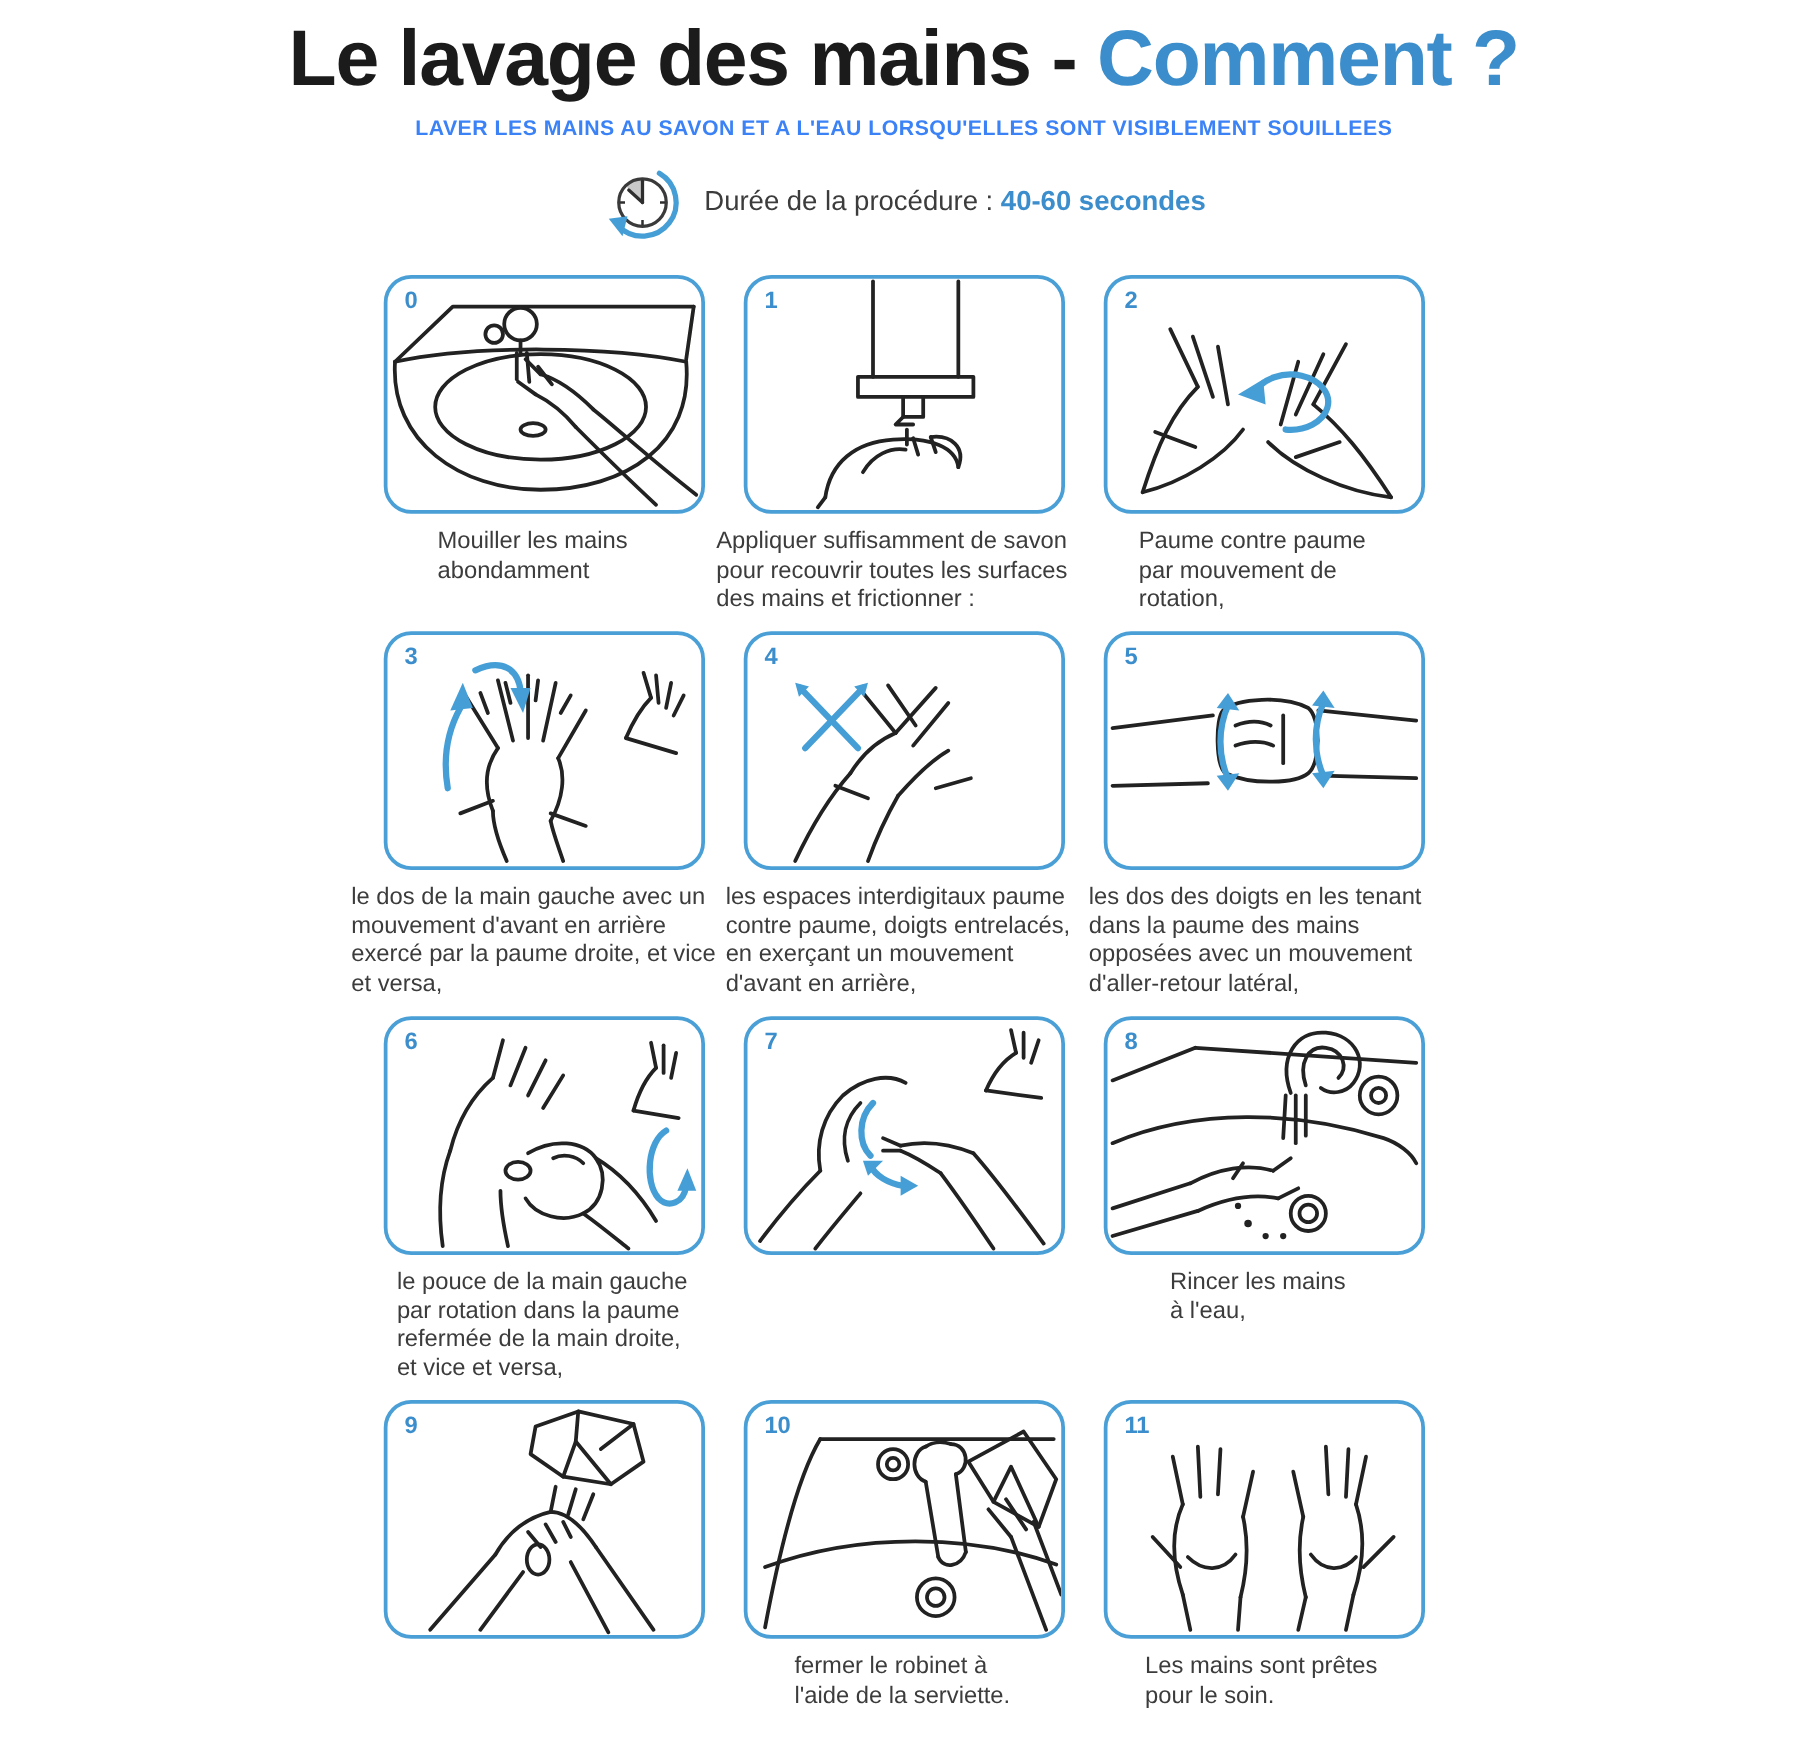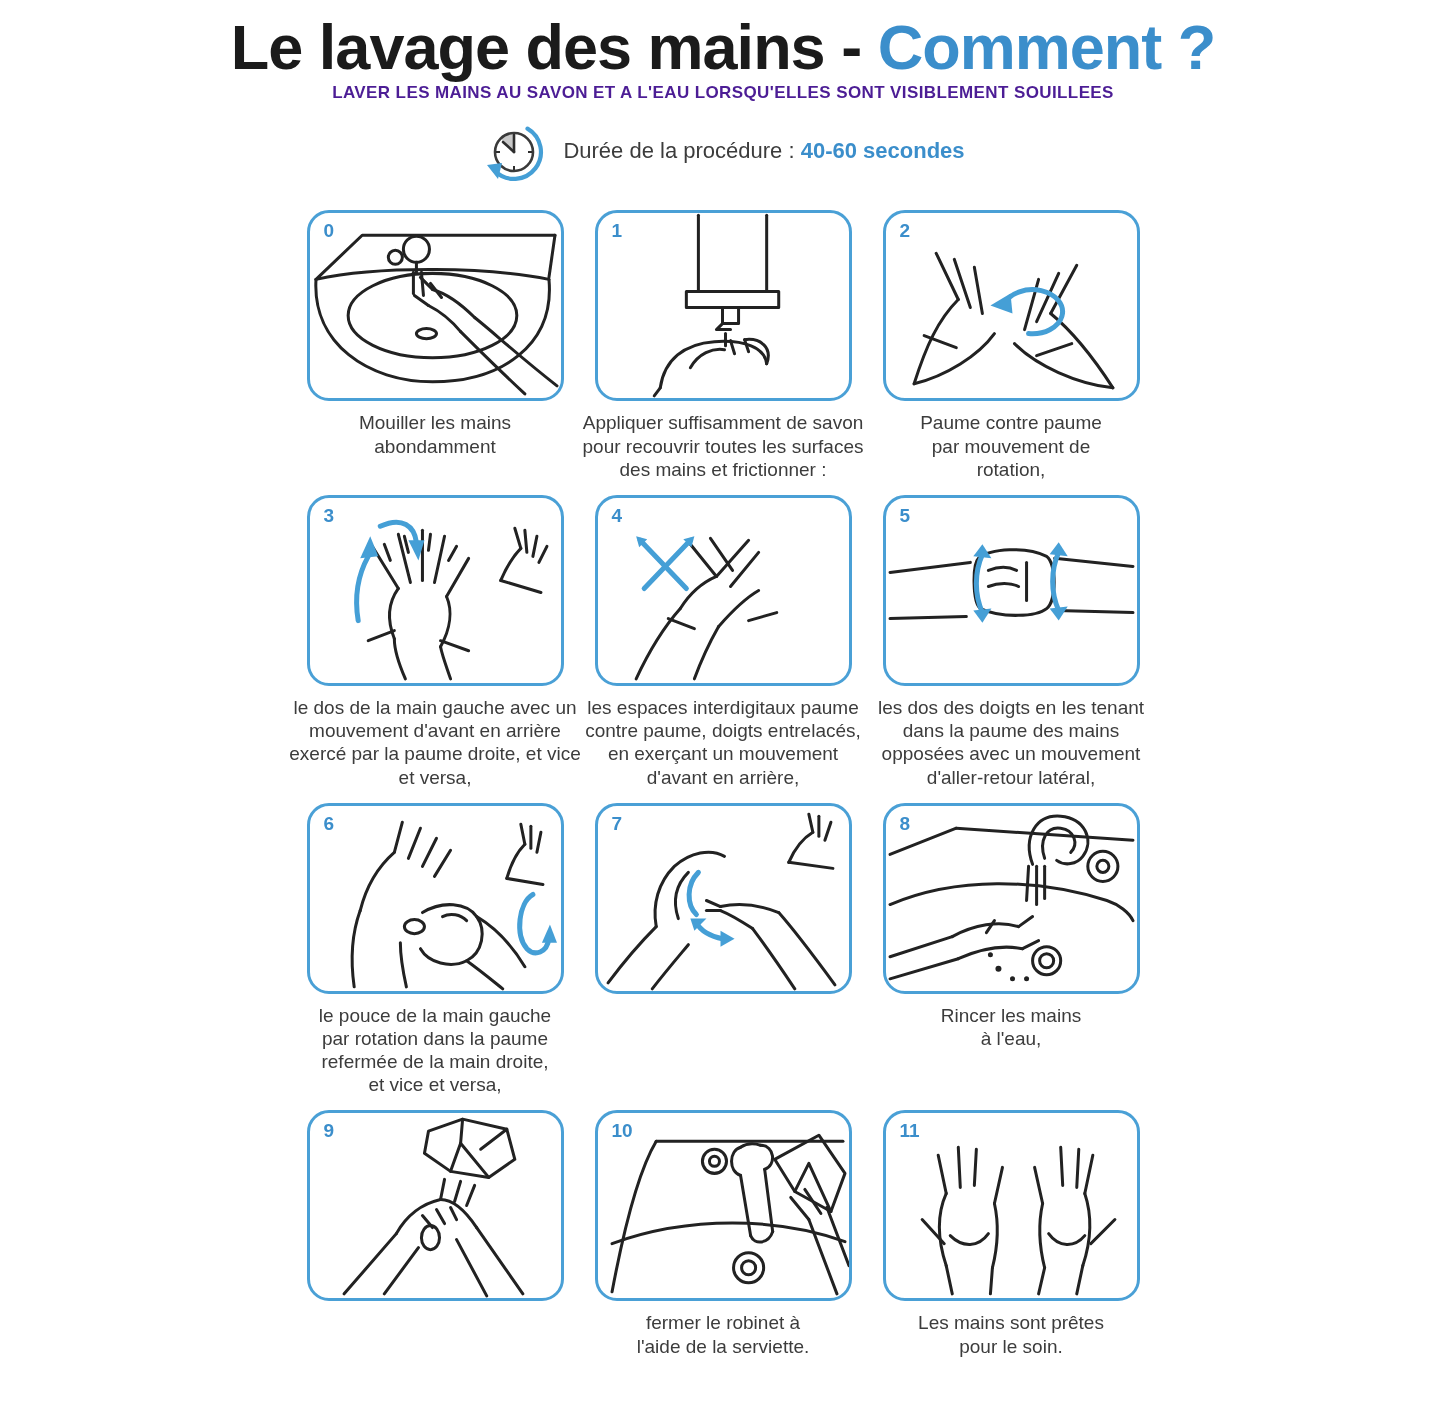--- a/index.html
+++ b/index.html
@@ -11,22 +11,22 @@
   .poster{width:1446px;height:1136px;position:relative;background:#fff;}
 
   
   .title{
     text-align:center;margin:0;padding-top:14px;
     font-size:63px;font-weight:bold;letter-spacing:-1px;line-height:1.05;
     color:#1b1b1b;white-space:nowrap;
   }
   .title .blue{color:#3b8ecb;}
   .subtitle{
-    text-align:center;
-    color:#4c1d95;font-weight:bold;font-size:17px;line-height:1.55;
+    text-align:center;margin-top:10px;
+    color:#3b82f6;font-weight:bold;font-size:17px;line-height:1.55;
     letter-spacing:.4px;
   }
   .duration{
     margin-top:12px;display:flex;align-items:center;justify-content:center;gap:18px;
     height:66px;
   }
   .duration .dur-text{font-size:22px;color:#3c3c3c;}
   .duration .dur-label{font-weight:normal;color:#3c3c3c;margin-top:46px;}
   .duration .dur-value{font-weight:bold;color:#3b8ecb;margin-top:37px;}
 
@@ -53,21 +53,21 @@
   .num{
     position:absolute;top:7px;left:14px;
     color:#3b8ecb;font-weight:bold;font-size:19px;z-index:2;
   }
   .art{position:absolute;left:0;top:0;width:251px;height:185px;}
   .art *{fill:none;stroke:#222222;stroke-width:3;stroke-linecap:round;stroke-linejoin:round;}
   .art .blue{stroke:#459fd6;stroke-width:5;}
   .art .bluefill{fill:#459fd6;stroke:none;}
   .art .dot{fill:#222;stroke:none;}
   .caption{
-    margin-top:10px;text-align:center;
+    margin-top:10px;text-align:left;
     color:#3c3c3c;font-size:19px;line-height:1.22;
   }
 </style>
 </head>
 <body>
 
 <div class="poster">
 
   <h1 class="title"><span>Le lavage des mains -</span> <span class="blue">Comment ?</span></h1>
 

